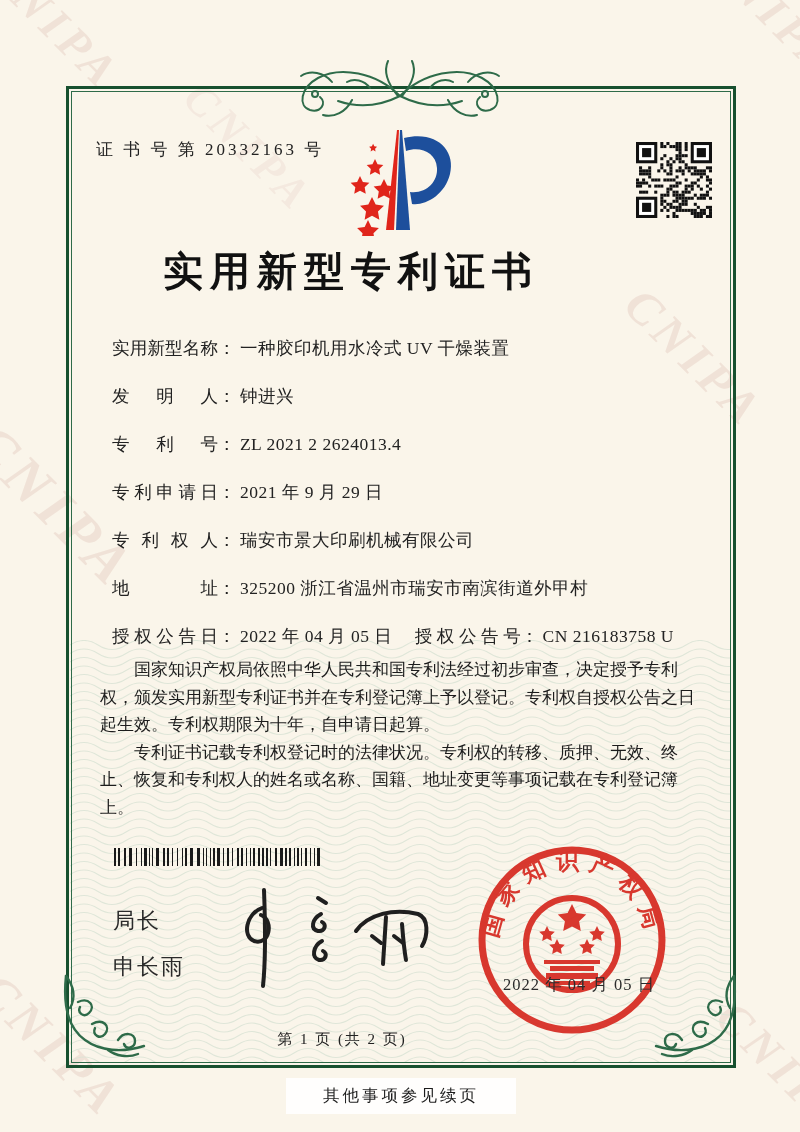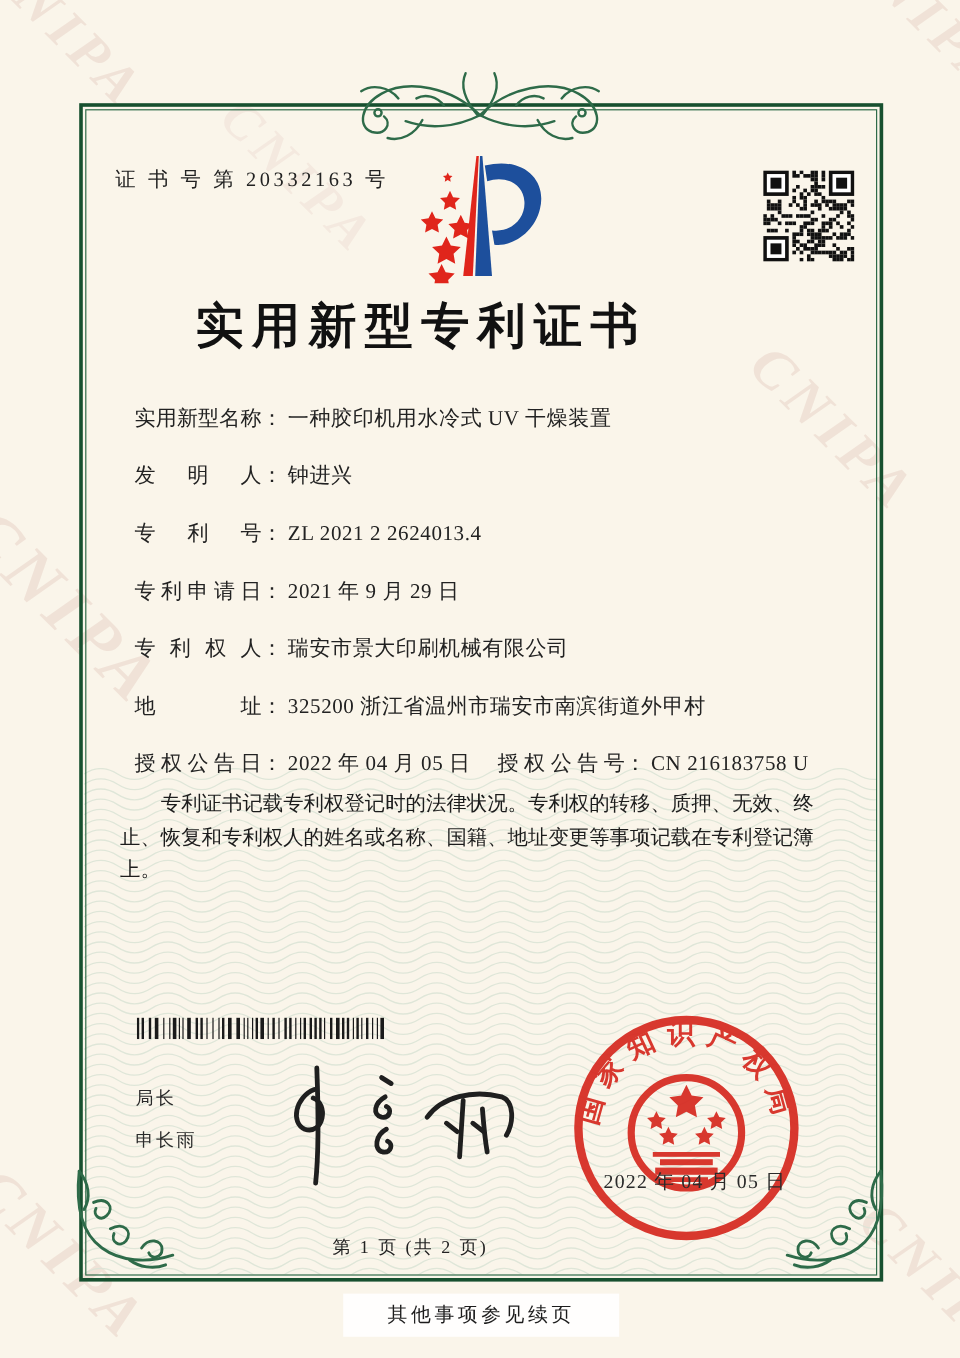--- a/index.html
+++ b/index.html
@@ -31,21 +31,21 @@
   .flabel{display:inline-block;width:106px;text-align:justify;text-align-last:justify;
           letter-spacing:0;vertical-align:top;}
   .fvalue{letter-spacing:.5px;font-family:Liberation Serif, serif;}
   .grant2{display:inline-block;margin-left:18px;}
   
   .paras{position:absolute;left:100px;top:656px;width:606px;z-index:2;
          font-size:17px;line-height:27.5px;color:#1c1c1c;}
   .paras p{margin:0;text-indent:2em;}
   
   .barcode{position:absolute;left:114px;top:848px;z-index:2;}
-  .signer{position:absolute;left:113px;top:906px;z-index:2;font-size:15px;letter-spacing:2px;
+  .signer{position:absolute;left:113px;top:906px;z-index:2;font-size:22px;letter-spacing:2px;
           font-family:"Liberation Sans","DejaVu Sans",sans-serif;color:#2a2a2a;}
   .signer div{margin-bottom:16px;}
   .signature{position:absolute;left:218px;top:884px;z-index:2;}
   
   .seal{position:absolute;left:474px;top:842px;z-index:3;}
   .seal-date{position:absolute;left:503px;top:974px;z-index:4;font-size:16.5px;
              letter-spacing:1px;color:#2b2b2b;white-space:nowrap;}
   
   .pageinfo{position:absolute;left:0;top:1030px;width:684px;text-align:center;z-index:2;
             font-size:15px;letter-spacing:2px;}
@@ -430,20 +430,21 @@
       <span class="flabel">授权公告日</span><span>：</span>
       <span class="fvalue">2022 年 04 月 05 日</span>
       <span class="grant2">
         <span class="flabel">授权公告号</span><span>：</span>
         <span class="fvalue">CN 216183758 U</span>
       </span>
     </div>
   </div>
 
   <div class="paras">
+    <p>国家知识产权局依照中华人民共和国专利法经过初步审查，决定授予专利权，颁发实用新型专利证书并在专利登记簿上予以登记。专利权自授权公告之日起生效。专利权期限为十年，自申请日起算。</p>
     <p>专利证书记载专利权登记时的法律状况。专利权的转移、质押、无效、终止、恢复和专利权人的姓名或名称、国籍、地址变更等事项记载在专利登记簿上。</p>
   </div>
 
   <svg class="barcode" width="206" height="18">
       <g id="bcgroup">
         <rect x="0" y="0" width="2" height="18" fill="#1a1a1a"></rect>
         <rect x="4" y="0" width="2" height="18" fill="#1a1a1a"></rect>
         <rect x="10" y="0" width="2" height="18" fill="#1a1a1a"></rect>
         <rect x="15" y="0" width="3" height="18" fill="#1a1a1a"></rect>
         <rect x="22" y="0" width="1" height="18" fill="#1a1a1a"></rect>

